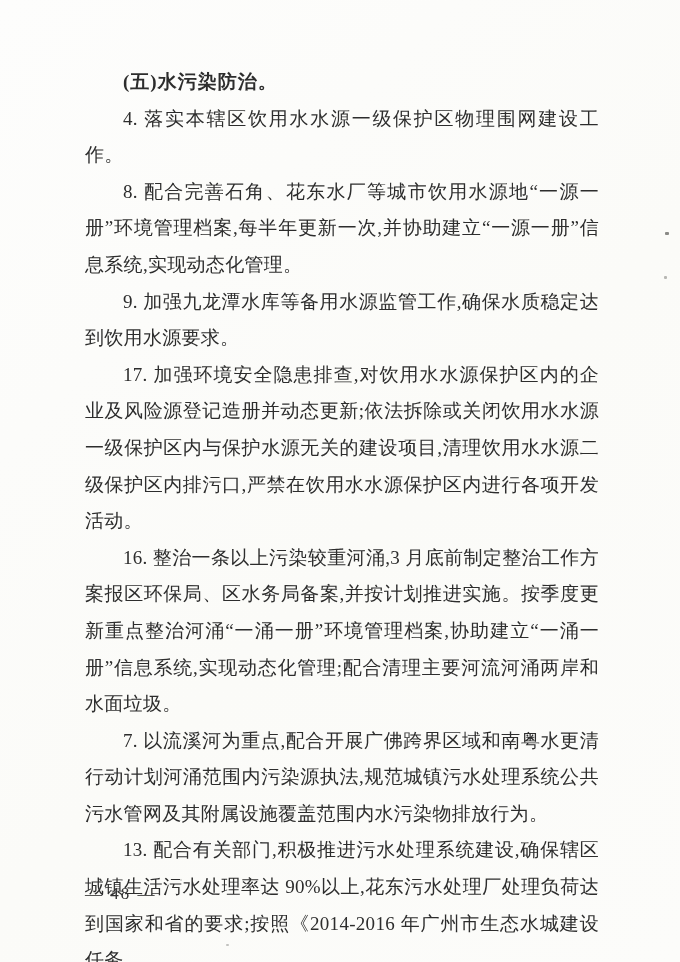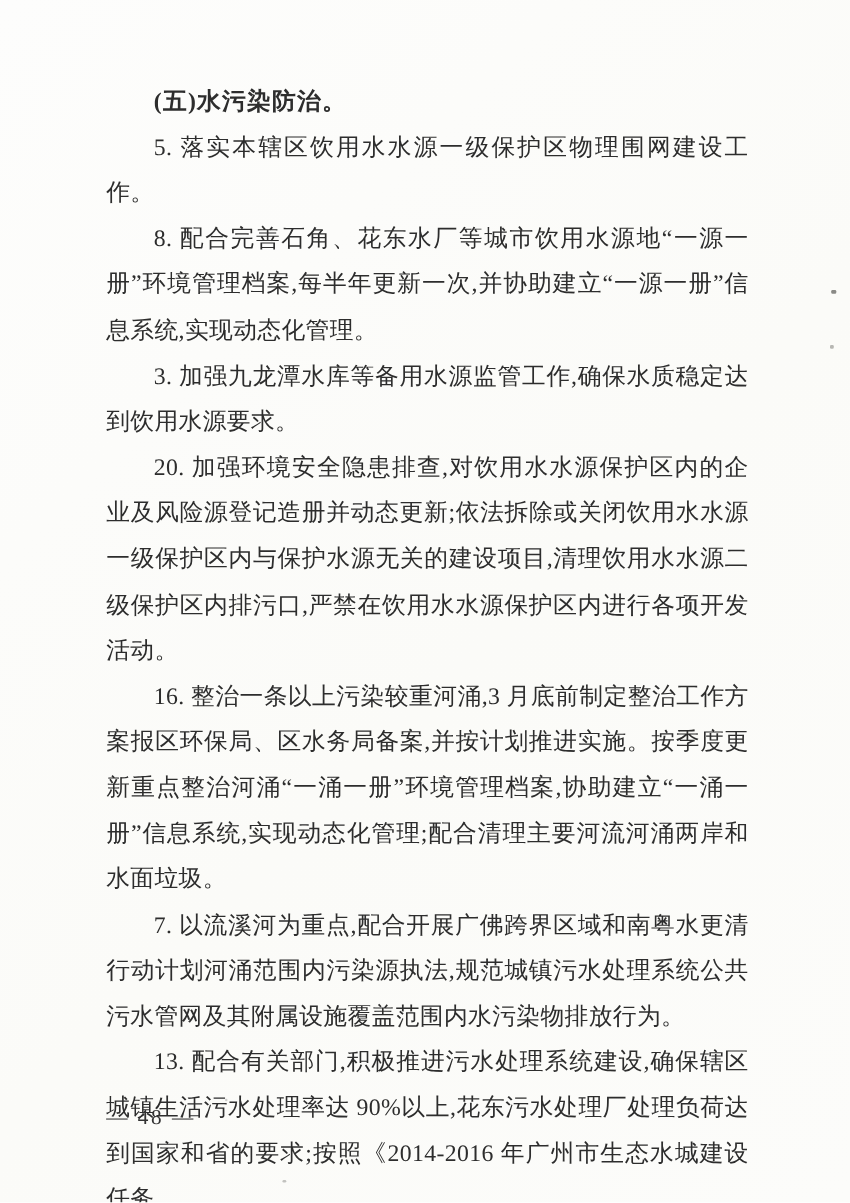--- a/index.html
+++ b/index.html
@@ -52,24 +52,24 @@
   .speck.s2 { left: 664px; top: 276px; width: 3px; height: 3px; opacity: 0.6; }
   .speck.s3 { left: 226px; top: 944px; width: 3px; height: 2px; opacity: 0.5; }
   .speck.s4 { left: 180px; top: 879px; width: 2px; height: 2px; opacity: 0.4; }
 </style>
 </head>
 <body>
 
 <div class="page">
   <div class="content">
     <p class="heading">(五)水污染防治。</p>
-    <p>5. 落实本辖区饮用水水源一级保护区物理围网建设工作。</p>
+    <p>4. 落实本辖区饮用水水源一级保护区物理围网建设工作。</p>
     <p>8. 配合完善石角、花东水厂等城市饮用水源地“一源一册”环境管理档案,每半年更新一次,并协助建立“一源一册”信息系统,实现动态化管理。</p>
-    <p>3. 加强九龙潭水库等备用水源监管工作,确保水质稳定达到饮用水源要求。</p>
-    <p>20. 加强环境安全隐患排查,对饮用水水源保护区内的企业及风险源登记造册并动态更新;依法拆除或关闭饮用水水源一级保护区内与保护水源无关的建设项目,清理饮用水水源二级保护区内排污口,严禁在饮用水水源保护区内进行各项开发活动。</p>
+    <p>9. 加强九龙潭水库等备用水源监管工作,确保水质稳定达到饮用水源要求。</p>
+    <p>17. 加强环境安全隐患排查,对饮用水水源保护区内的企业及风险源登记造册并动态更新;依法拆除或关闭饮用水水源一级保护区内与保护水源无关的建设项目,清理饮用水水源二级保护区内排污口,严禁在饮用水水源保护区内进行各项开发活动。</p>
     <p>16. 整治一条以上污染较重河涌,3 月底前制定整治工作方案报区环保局、区水务局备案,并按计划推进实施。按季度更新重点整治河涌“一涌一册”环境管理档案,协助建立“一涌一册”信息系统,实现动态化管理;配合清理主要河流河涌两岸和水面垃圾。</p>
     <p>7. 以流溪河为重点,配合开展广佛跨界区域和南粤水更清行动计划河涌范围内污染源执法,规范城镇污水处理系统公共污水管网及其附属设施覆盖范围内水污染物排放行为。</p>
     <p>13. 配合有关部门,积极推进污水处理系统建设,确保辖区城镇生活污水处理率达 90%以上,花东污水处理厂处理负荷达到国家和省的要求;按照《2014-2016 年广州市生态水城建设任务</p>
   </div>
 
   <div class="footer">— 48 —</div>
 
   <div class="speck s1"></div>
   <div class="speck s2"></div>
   <div class="speck s3"></div>

